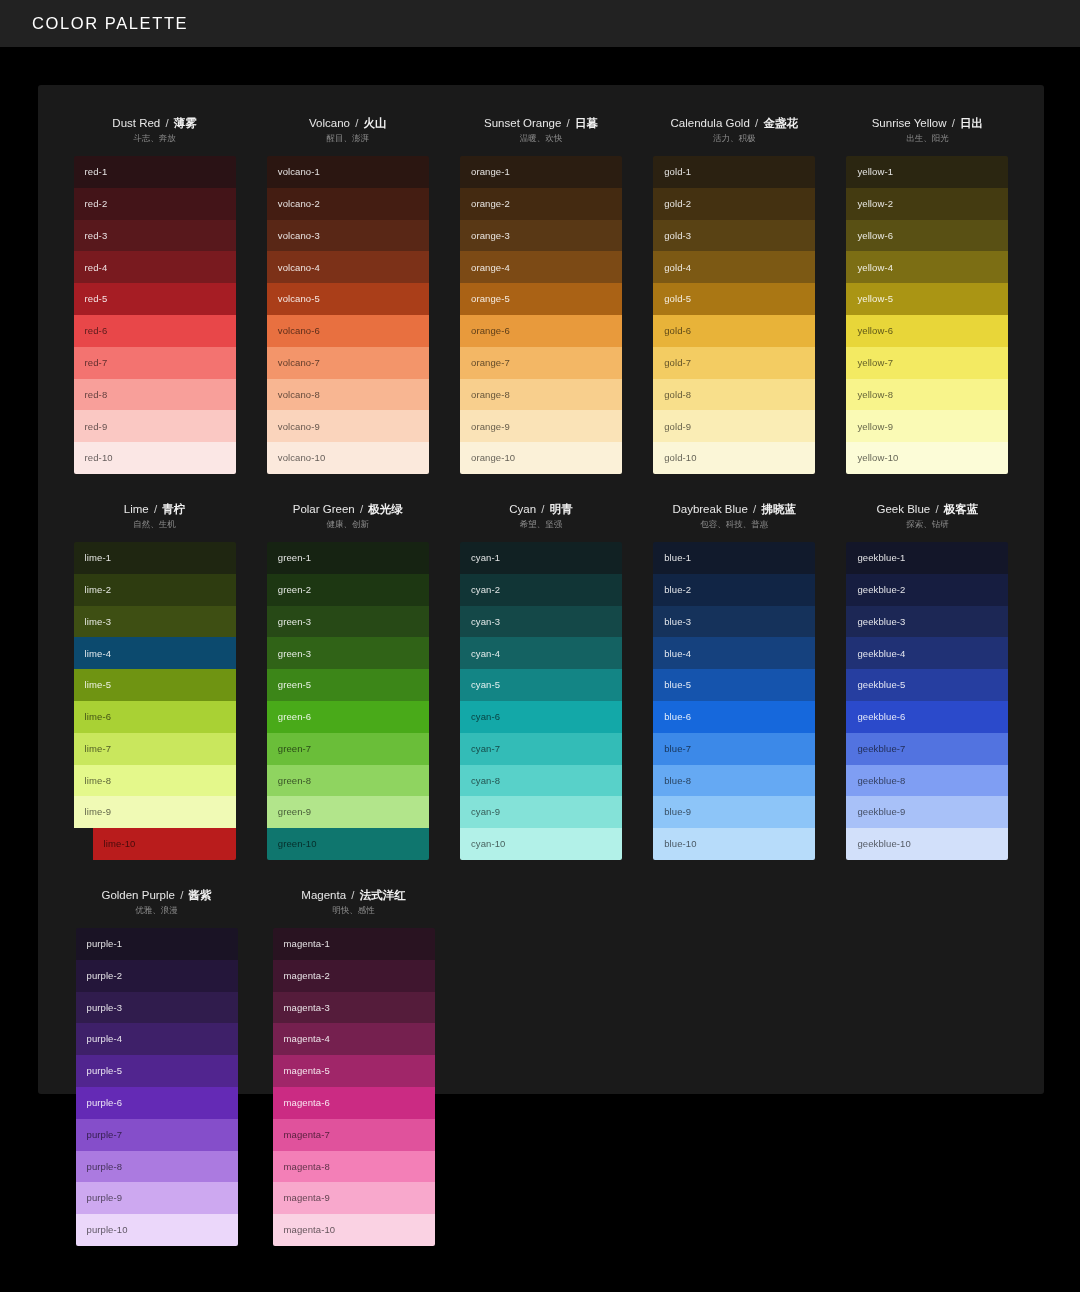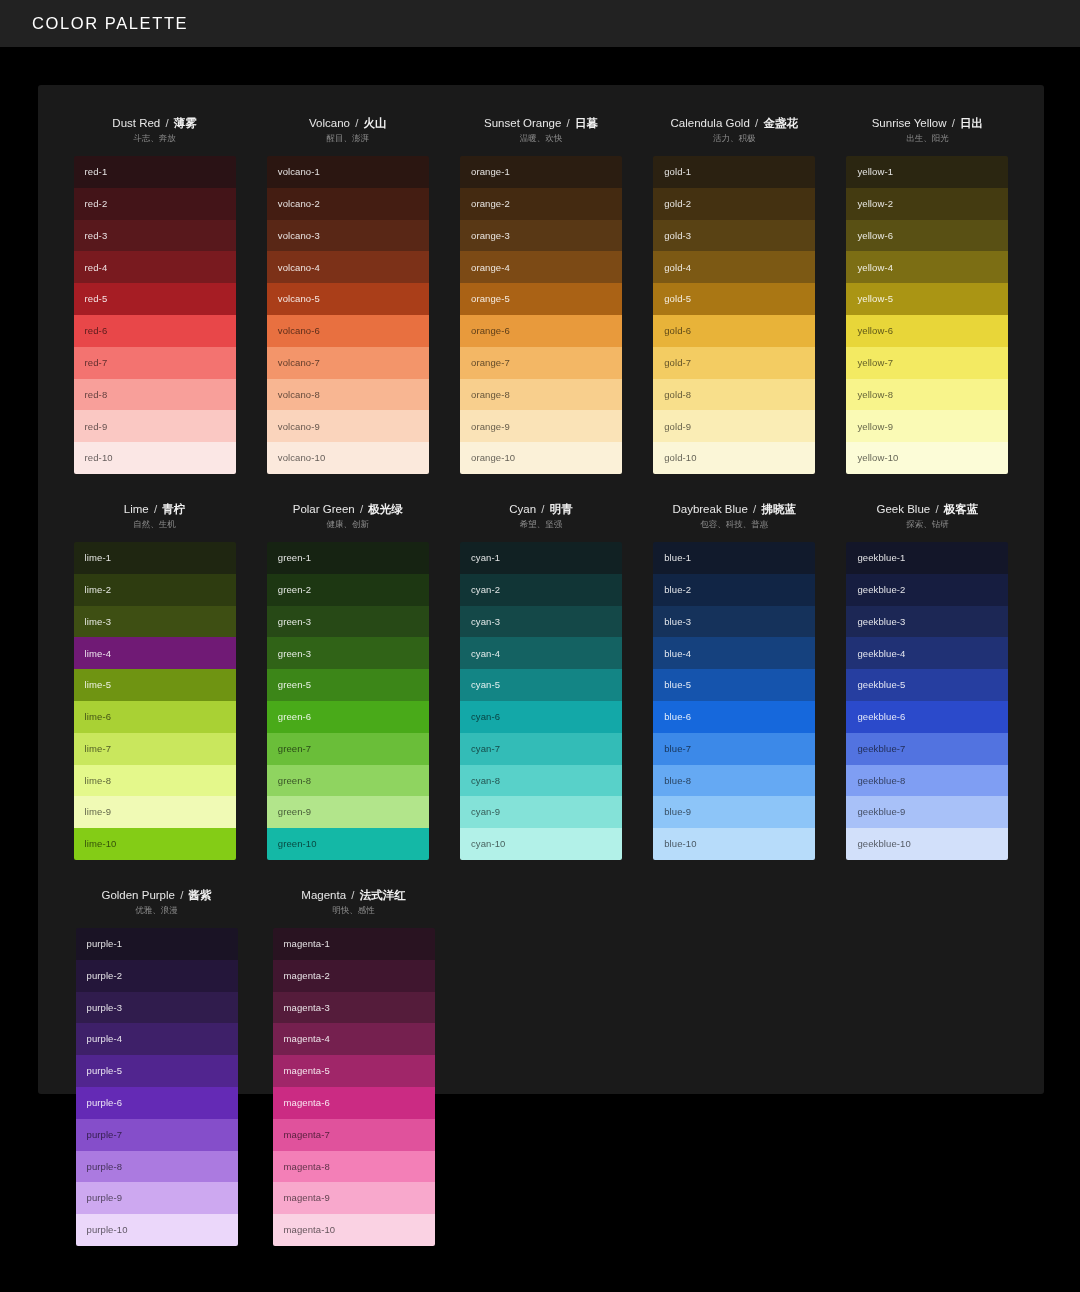--- a/index.html
+++ b/index.html
@@ -322,39 +322,39 @@
             <div class="swatch-stack">
               <div class="swatch light-text" title="#1f2611" style="background: rgb(31, 38, 17);">
                 <span>lime-1</span>
               </div>
               <div class="swatch light-text" title="#2e3c10" style="background: rgb(46, 60, 16);">
                 <span>lime-2</span>
               </div>
               <div class="swatch light-text" title="#3e4f13" style="background: rgb(62, 79, 19);">
                 <span>lime-3</span>
               </div>
-              <div class="swatch light-text" title="#536d13" style="background: #701a75;">
+              <div class="swatch light-text" title="#536d13" style="background: #0c4a6e;">
                 <span>lime-4</span>
               </div>
               <div class="swatch light-text" title="#6f9412" style="background: rgb(111, 148, 18);">
                 <span>lime-5</span>
               </div>
               <div class="swatch dark-text" title="#a9d134" style="background: rgb(169, 209, 52);">
                 <span>lime-6</span>
               </div>
               <div class="swatch dark-text" title="#c9e75d" style="background: rgb(201, 231, 93);">
                 <span>lime-7</span>
               </div>
               <div class="swatch dark-text" title="#e4f88b" style="background: rgb(228, 248, 139);">
                 <span>lime-8</span>
               </div>
               <div class="swatch dark-text" title="#f0fab5" style="background: rgb(240, 250, 181);">
                 <span>lime-9</span>
               </div>
-              <div class="swatch dark-text" title="#fafcd7" style="background: #84cc16;">
+              <div class="swatch dark-text" title="#fafcd7" style="background: #b91c1c; margin-left: 19px;">
                 <span>lime-10</span>
               </div>
             </div>
           </div>
           <div class="palette-col">
             <div class="col-head">
               <div class="col-title"><span>Polar Green</span><span class="slash"> / </span><span class="zh">极光绿</span></div>
               <div class="col-sub">健康、创新</div>
             </div>
             <div class="swatch-stack">
@@ -378,21 +378,21 @@
               </div>
               <div class="swatch dark-text" title="#6abe39" style="background: rgb(106, 190, 57);">
                 <span>green-7</span>
               </div>
               <div class="swatch dark-text" title="#8fd460" style="background: rgb(143, 212, 96);">
                 <span>green-8</span>
               </div>
               <div class="swatch dark-text" title="#b2e58b" style="background: rgb(178, 229, 139);">
                 <span>green-9</span>
               </div>
-              <div class="swatch dark-text" title="#d5f2bb" style="background: #14b8a6;">
+              <div class="swatch dark-text" title="#d5f2bb" style="background: #0f766e;">
                 <span>green-10</span>
               </div>
             </div>
           </div>
           <div class="palette-col">
             <div class="col-head">
               <div class="col-title"><span>Cyan</span><span class="slash"> / </span><span class="zh">明青</span></div>
               <div class="col-sub">希望、坚强</div>
             </div>
             <div class="swatch-stack">

